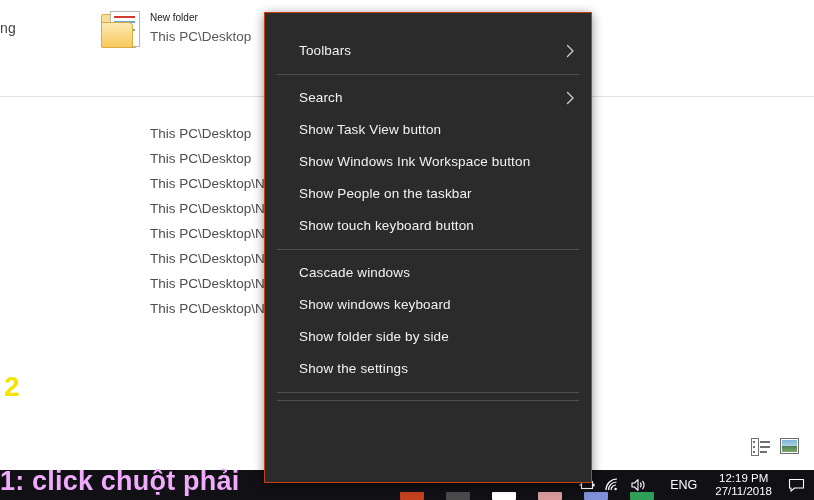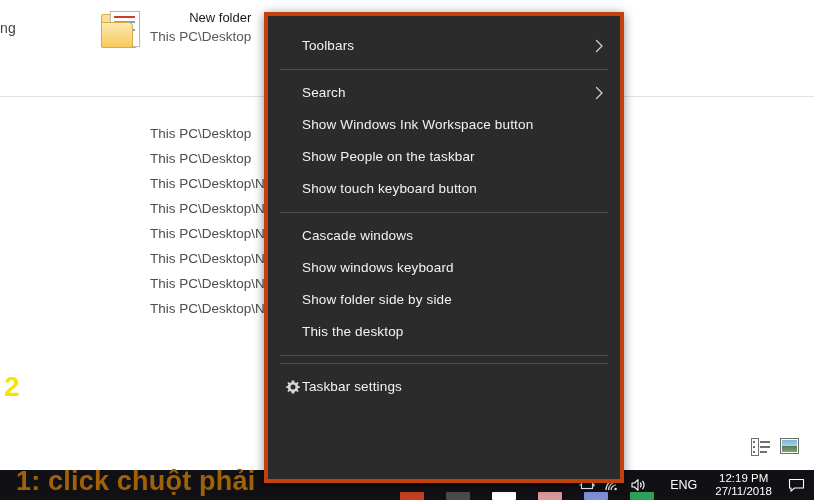--- a/index.html
+++ b/index.html
@@ -77,24 +77,23 @@
   }
   .folder-icon .front {
     position: absolute;
     left: 1px; top: 14px;
     width: 30px; height: 24px;
     background: linear-gradient(to bottom, #fde9b3, #f6c95b);
     border: 1px solid #d9ab42;
     border-radius: 1px 4px 2px 2px;
   }
   .entry-text .title {
-    font-size: 13px;
+    font-size: 10px;
     color: #1a1a1a;
     line-height: 19px;
-    text-align: right;
   }
   .entry-text .sub {
     font-size: 13.5px;
     color: #585858;
     line-height: 20px;
   }
 
   
   #path-list {
     position: absolute;
@@ -145,24 +144,24 @@
 
   
   #taskbar {
     position: absolute;
     left: 0; bottom: 0;
     width: 814px; height: 30px;
     background: #101015;
   }
   #taskbar-note {
     position: absolute;
-    left: 16px; top: -4px;
+    left: 0; top: -4px;
     font-size: 27px;
     font-weight: bold;
-    color: #a16207;
+    color: #f0abfc;
     letter-spacing: 0.2px;
     white-space: nowrap;
   }
   #tb-apps {
     position: absolute;
     left: 400px; top: 20px;
     display: flex;
     align-items: flex-end;
     gap: 22px;
     height: 10px;
@@ -197,27 +196,27 @@
   }
   #tray-action {
     width: 28px; height: 30px;
     display: flex; align-items: center; justify-content: center;
   }
 
   
   #ctx-menu {
     position: absolute;
     left: 264px; top: 12px;
-    width: 360px;
+    width: 328px;
     height: 471px;
     background: #2b2b2b;
-    border: 4px solid #c2410c;
+    border: 1px solid #c2410c;
     box-sizing: border-box;
     box-shadow: 0 2px 10px rgba(0,0,0,0.45);
-    padding-top: 14px;
+    padding-top: 22px;
     color: #ffffff;
   }
   .mi {
     position: relative;
     height: 32px;
     display: flex;
     align-items: center;
     cursor: default;
   }
   .mi .label {
@@ -374,46 +373,40 @@
     <div class="sep"></div>
     <div class="mi">
       <span class="label">Search</span>
       <span class="chev">
         <svg width="9" height="14" viewBox="0 0 9 14">
           <path d="M1.5 1.5 L7 7 L1.5 12.5" fill="none" stroke="#cfcfcf" stroke-width="1.3" stroke-linecap="round" stroke-linejoin="round"></path>
         </svg>
       </span>
     </div>
     <div class="mi">
+      <span class="label">Show Task View button</span>
+    </div>
+    <div class="mi">
       <span class="label">Show Windows Ink Workspace button</span>
     </div>
     <div class="mi">
       <span class="label">Show People on the taskbar</span>
     </div>
     <div class="mi">
       <span class="label">Show touch keyboard button</span>
     </div>
     <div class="sep"></div>
     <div class="mi">
       <span class="label">Cascade windows</span>
     </div>
     <div class="mi">
       <span class="label">Show windows keyboard</span>
     </div>
     <div class="mi">
       <span class="label">Show folder side by side</span>
     </div>
     <div class="mi">
-      <span class="label">This the desktop</span>
+      <span class="label">Show the settings</span>
     </div>
     <div class="sep"></div>
     <div class="sep"></div>
-    <div class="mi">
-      <span class="lead">
-        <svg width="14" height="14" viewBox="0 0 14 14">
-          <path d="M7 0.6 L8.2 0.6 L8.6 2.5 L10.1 3.1 L11.7 2.1 L12.6 3 L11.6 4.6 L12.2 6.1 L14 6.5 L14 7.7 L12.2 8.1 L11.6 9.6 L12.6 11.2 L11.7 12.1 L10.1 11.1 L8.6 11.7 L8.2 13.5 L7 13.5 L5.8 13.5 L5.4 11.7 L3.9 11.1 L2.3 12.1 L1.4 11.2 L2.4 9.6 L1.8 8.1 L0 7.7 L0 6.5 L1.8 6.1 L2.4 4.6 L1.4 3 L2.3 2.1 L3.9 3.1 L5.4 2.5 L5.8 0.6 Z" fill="#d6d6d6"></path>
-          <circle cx="7" cy="7.1" r="2.5" fill="#2b2b2b"></circle>
-        </svg>
-      </span>
-      <span class="label">Taskbar settings</span>
-    </div>
   </div>
 <div id="marker-2">2</div>
 
 </body></html>

